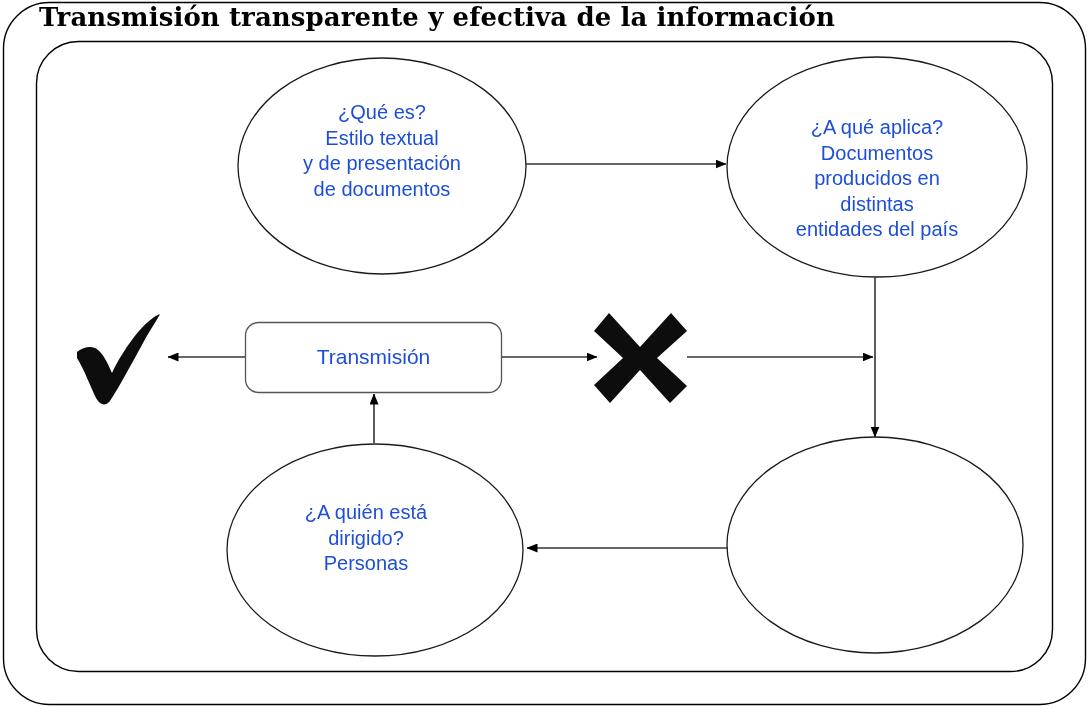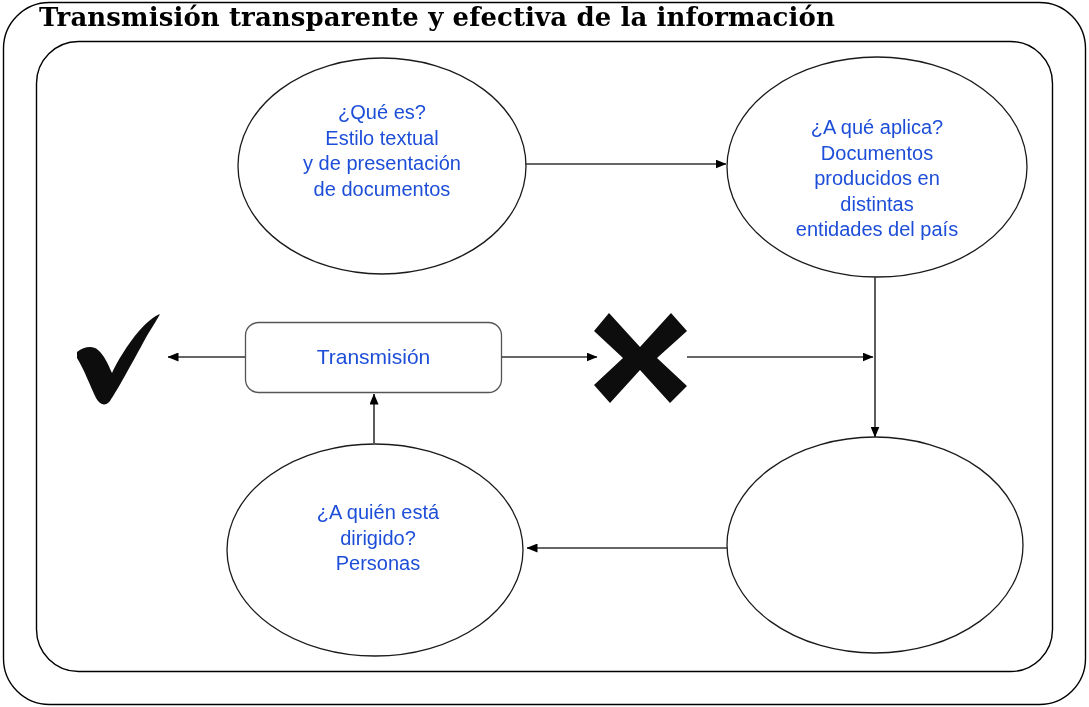--- a/index.html
+++ b/index.html
@@ -118,19 +118,19 @@
 y de presentación
 de documentos</div>
 
   <div class="node-text ellipse-label" style="left:742px; top:89px; width:270px;margin-top:26px;">¿A qué aplica?
 Documentos
 producidos en
 distintas
 entidades del país</div>
 
 
-  <div class="node-text ellipse-label" style="left:244px; top:500px; width:268px;">¿A quién está
+  <div class="node-text ellipse-label" style="left:232px; top:500px; width:268px;">¿A quién está
 dirigido?
 Personas</div>
 
   <div class="node-text box-label" style="left:246px; top:344px; width:255px;">Transmisión</div>
 
 </div>
 
 </body></html>

